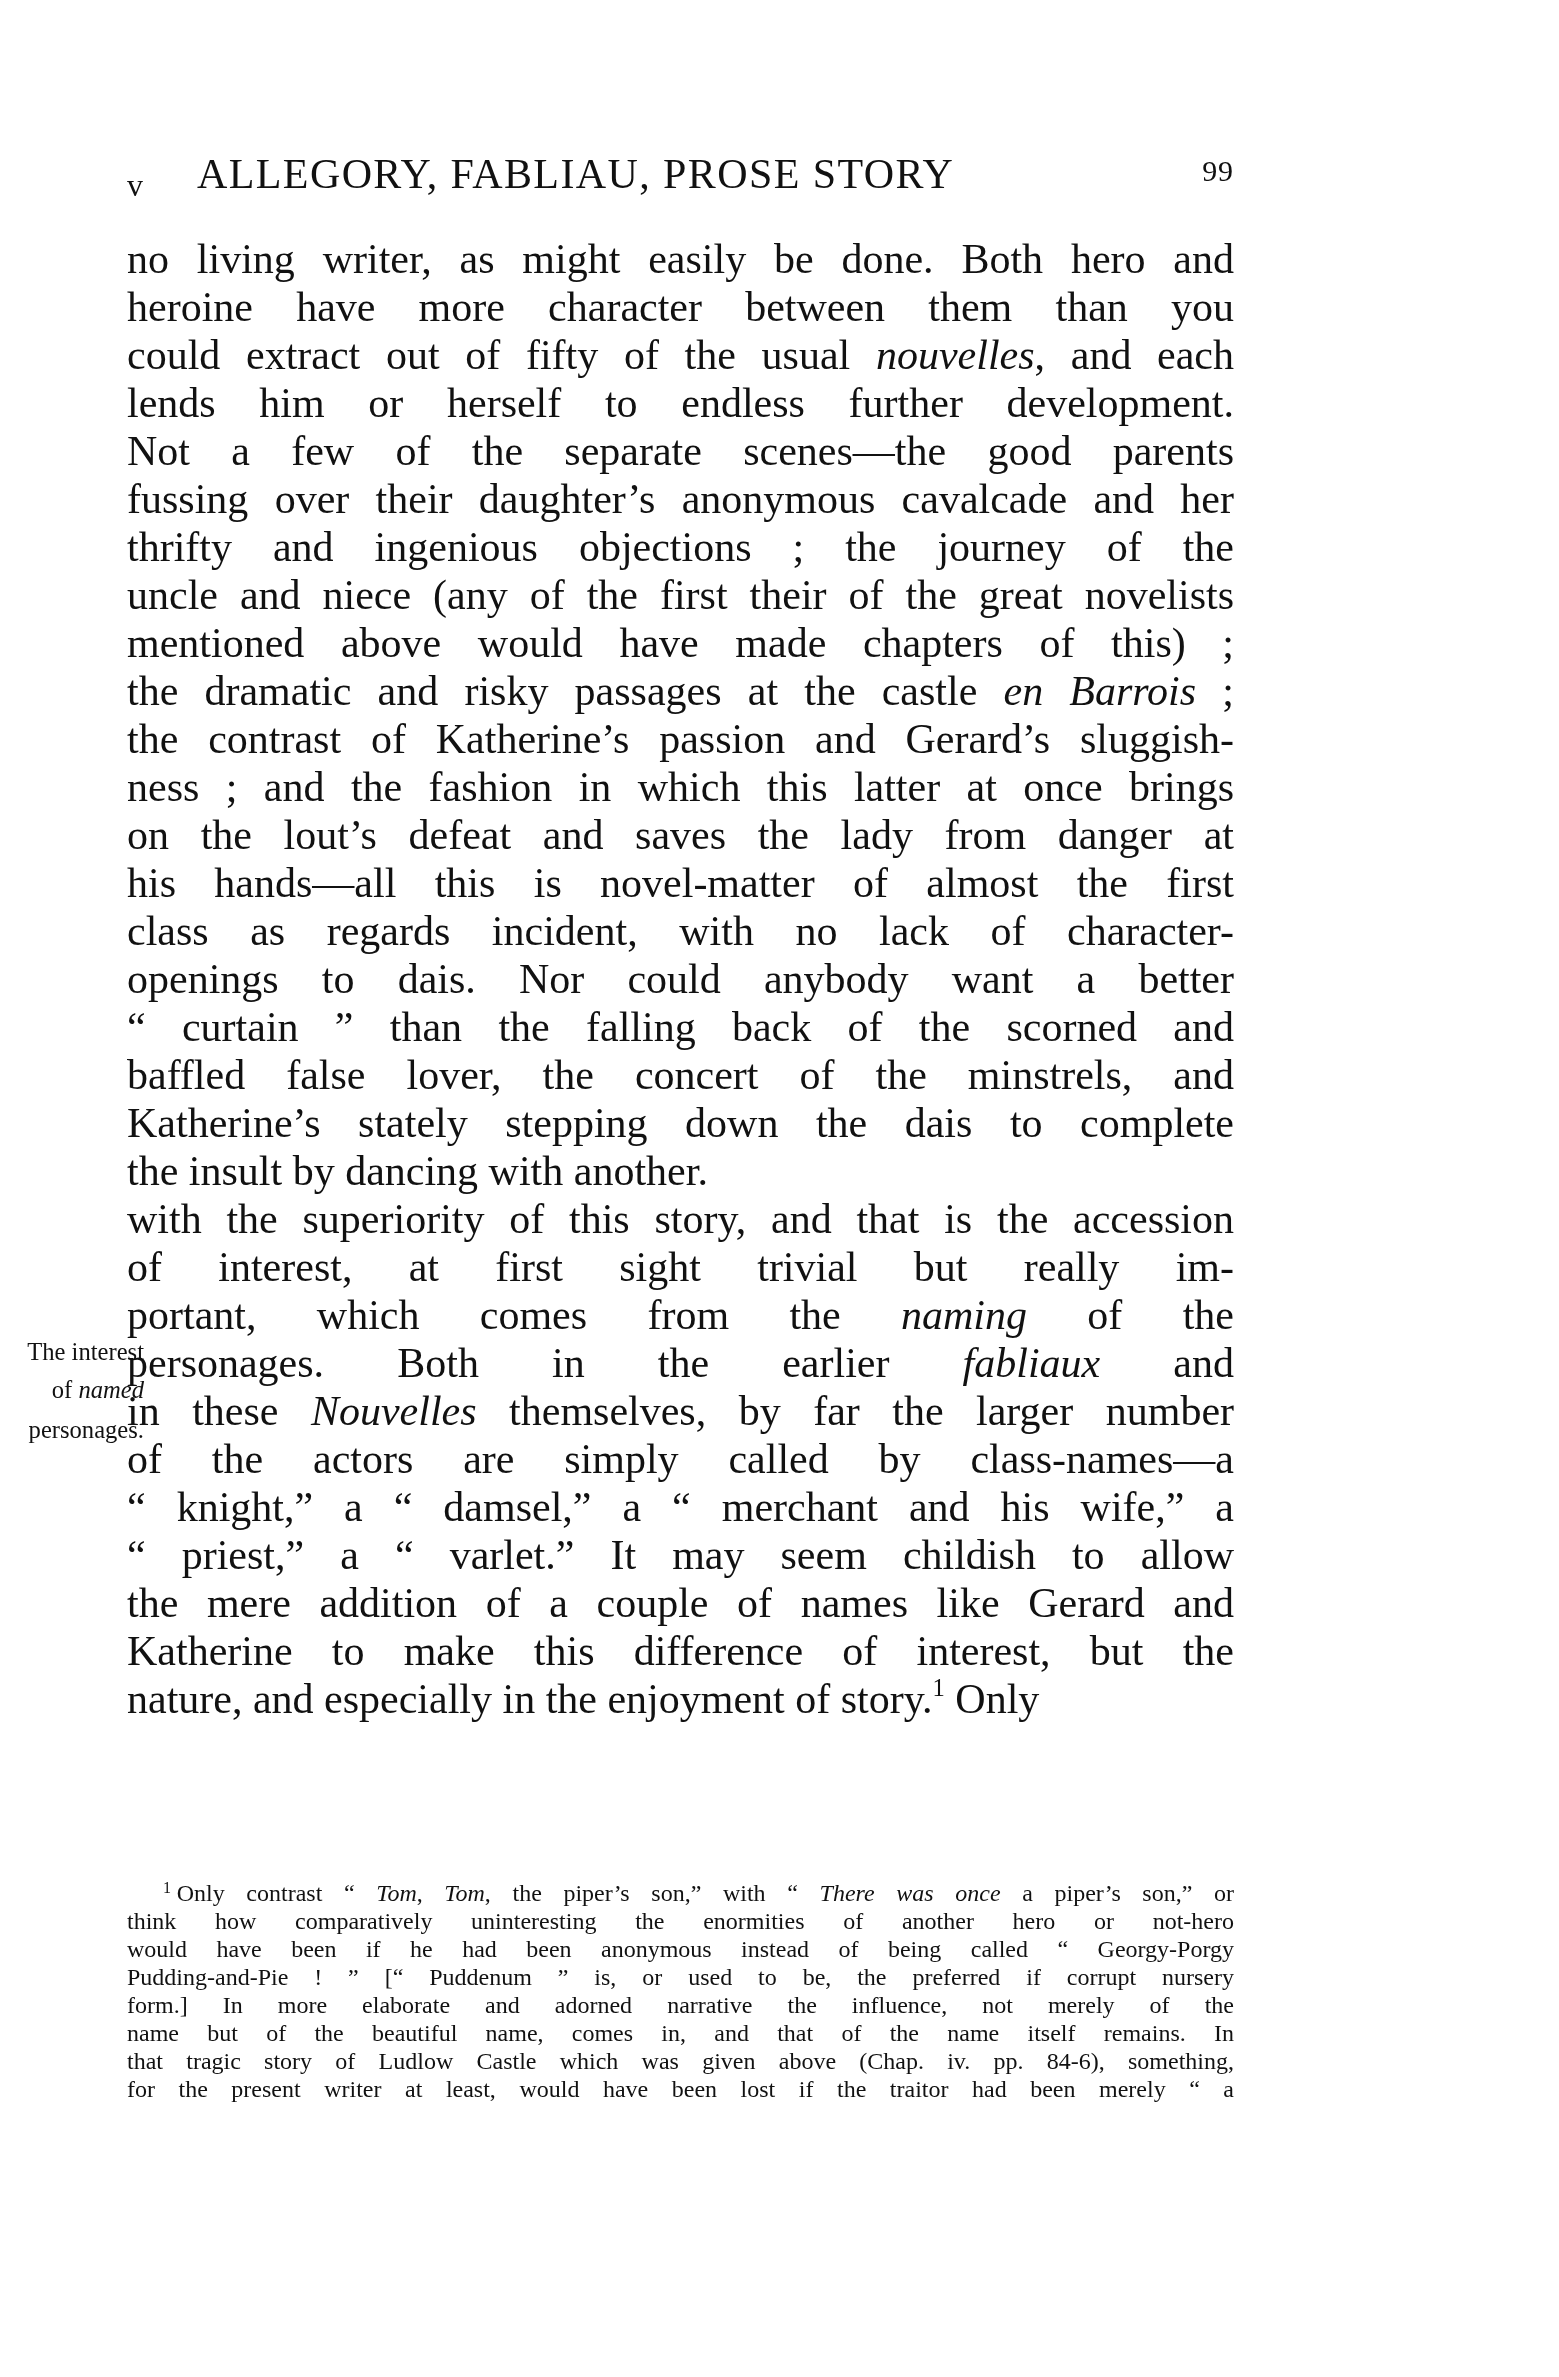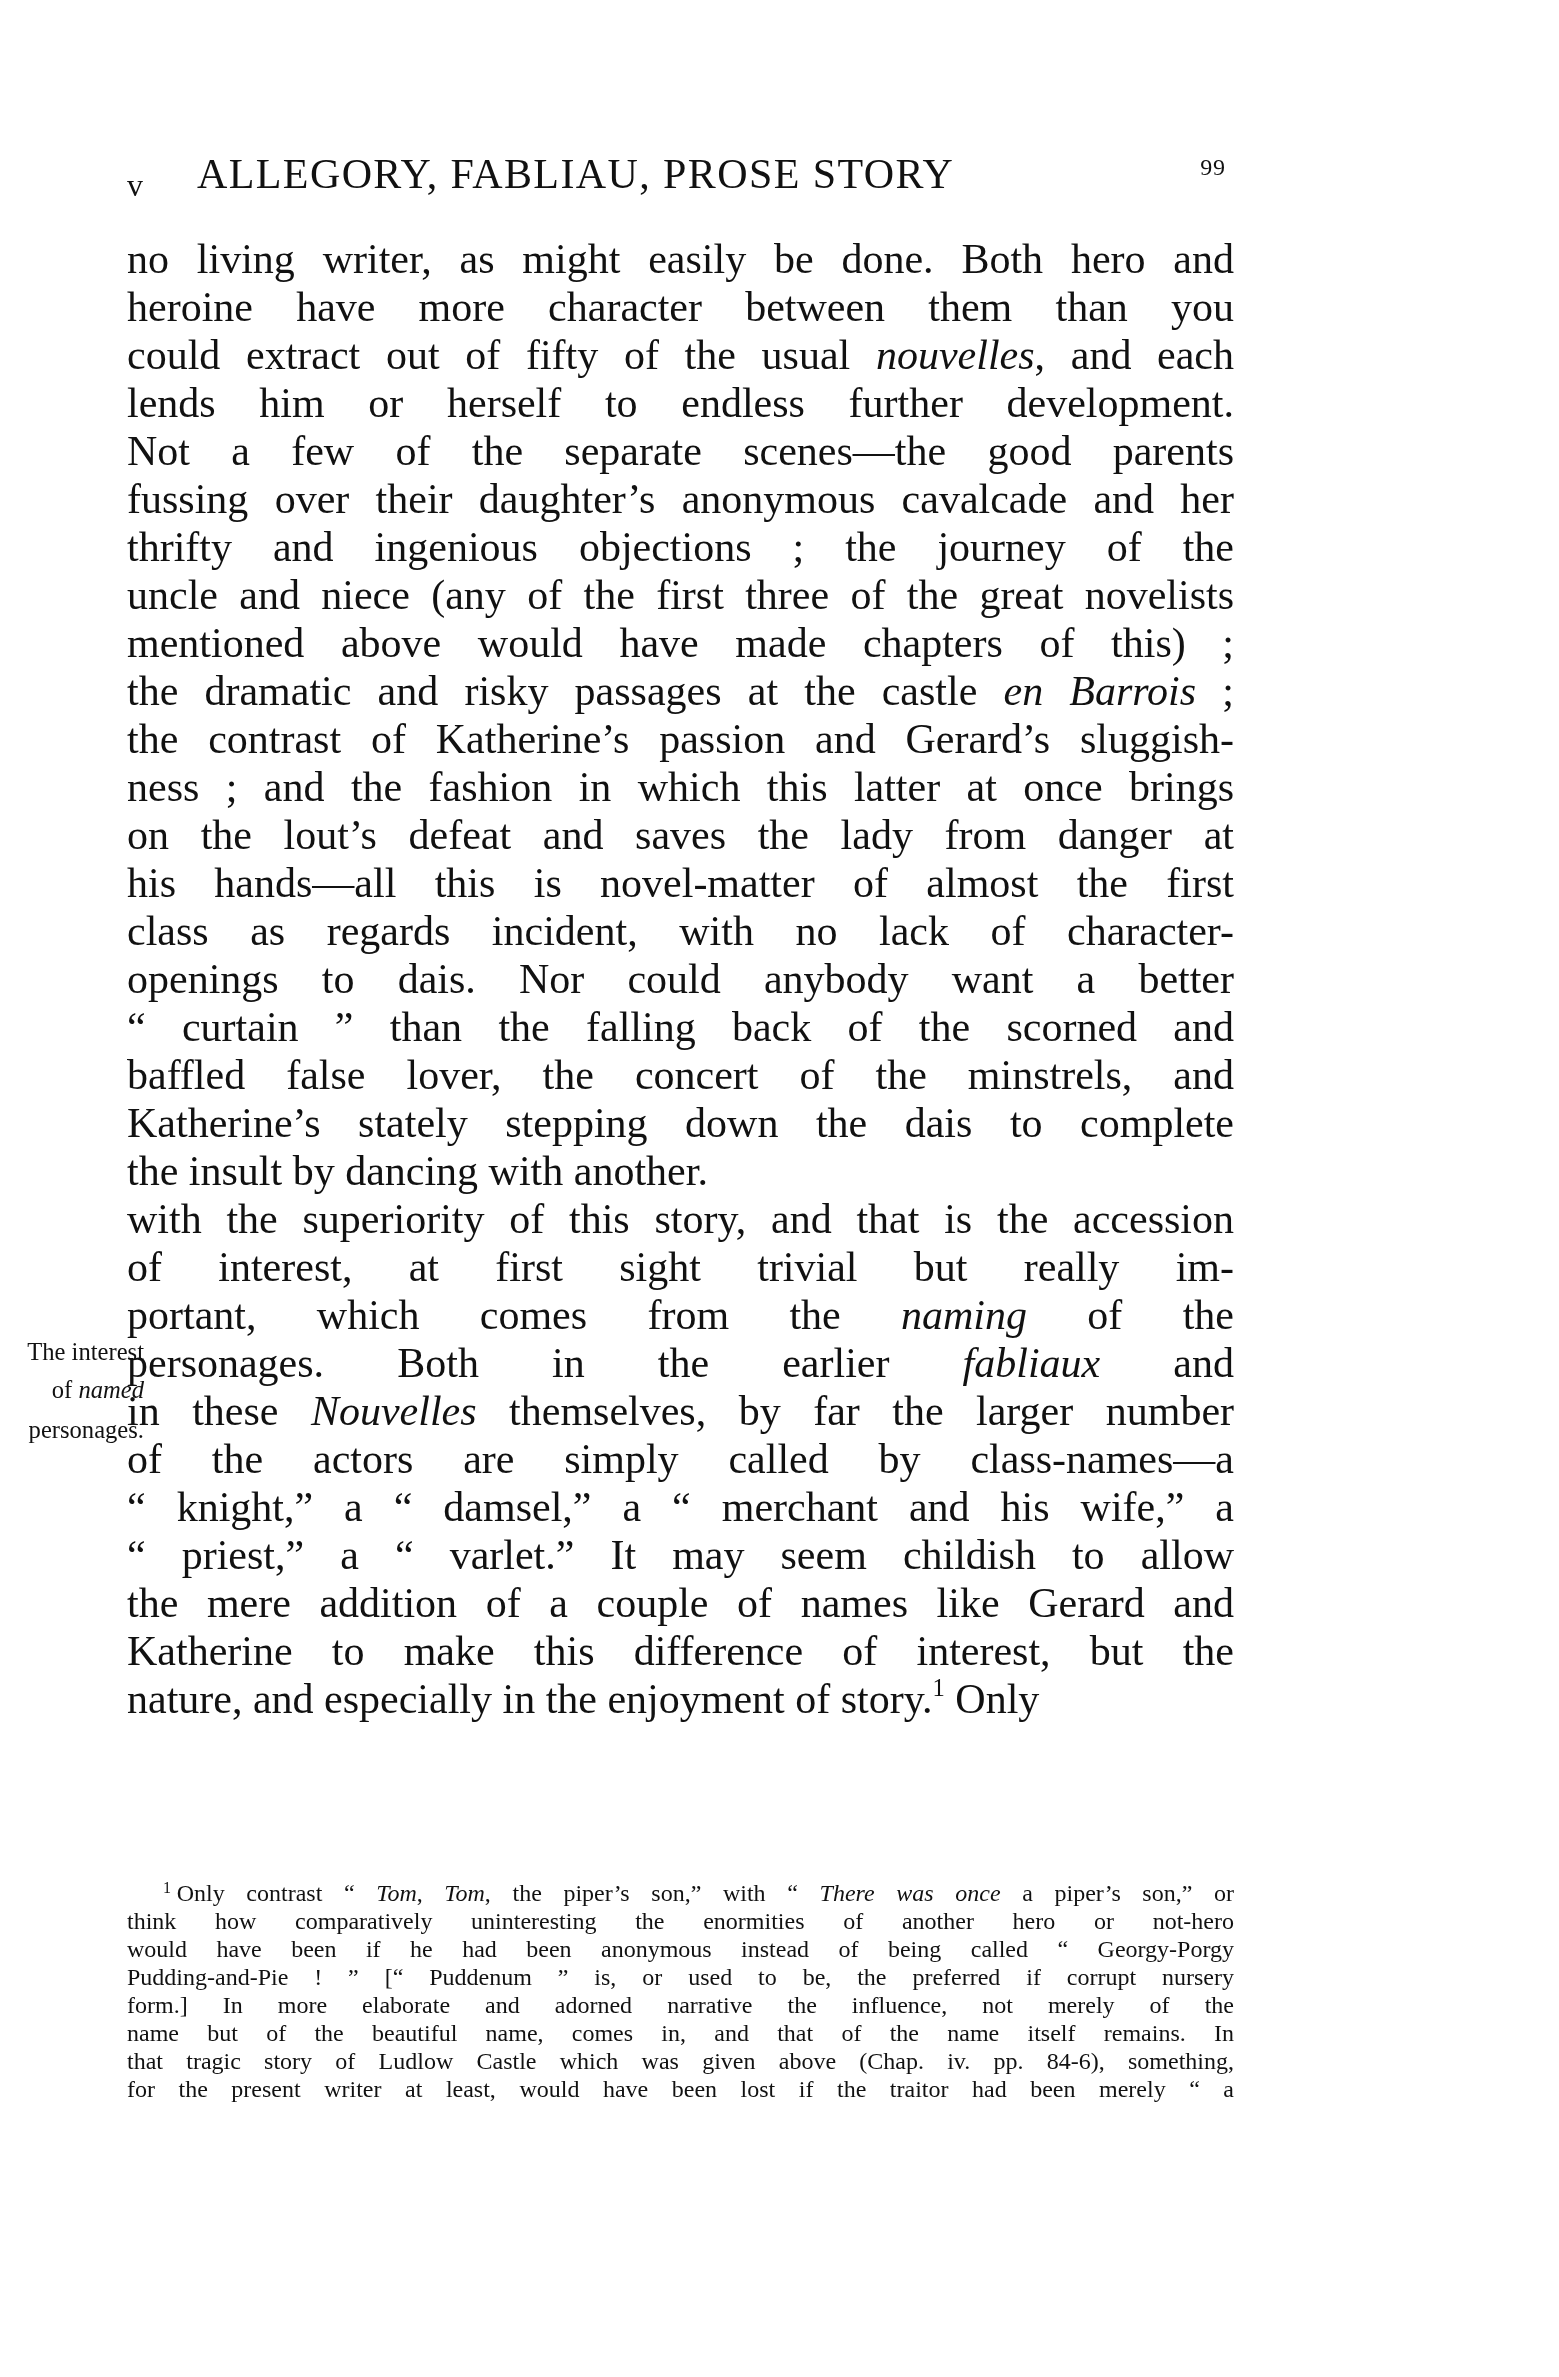--- a/index.html
+++ b/index.html
@@ -37,23 +37,23 @@
       font-size: 32px;
     }
     .running-head .title {
       position: absolute;
       left: 70px;
       top: 0;
       letter-spacing: 1.4px;
     }
     .running-head .folio {
       position: absolute;
-      right: 8px;
+      right: 0;
       top: 3.8px;
-      font-size: 24px;
+      font-size: 30px;
     }
     .body-text {
       position: absolute;
       top: 235px;
       left: 0;
       width: 1107px;
       font-size: 42px;
       line-height: 48px;
       text-align: justify;
     }
@@ -112,21 +112,21 @@
   </div>
 
   <div class="body-text" id="body-text">
       <span class="line">no living writer, as might easily be done.  Both hero and</span>
       <span class="line">heroine have more character between them than you</span>
       <span class="line">could extract out of fifty of the usual <em>nouvelles</em>, and each</span>
       <span class="line">lends him or herself to endless further development.</span>
       <span class="line">Not a few of the separate scenes—the good parents</span>
       <span class="line">fussing over their daughter’s anonymous cavalcade and her</span>
       <span class="line">thrifty and ingenious objections ;  the journey of the</span>
-      <span class="line">uncle and niece (any of the first three of the great novelists</span>
+      <span class="line">uncle and niece (any of the first their of the great novelists</span>
       <span class="line">mentioned above would have made chapters of this) ;</span>
       <span class="line">the dramatic and risky passages at the castle <em>en Barrois</em> ;</span>
       <span class="line">the contrast of Katherine’s passion and Gerard’s sluggish-</span>
       <span class="line">ness ;  and the fashion in which this latter at once brings</span>
       <span class="line">on the lout’s defeat and saves the lady from danger at</span>
       <span class="line">his hands—all this is novel-matter of almost the first</span>
       <span class="line">class as regards incident, with no lack of character-</span>
       <span class="line">openings to dais.  Nor could anybody want a better</span>
       <span class="line">“ curtain ” than the falling back of the scorned and</span>
       <span class="line">baffled false lover, the concert of the minstrels, and</span>

